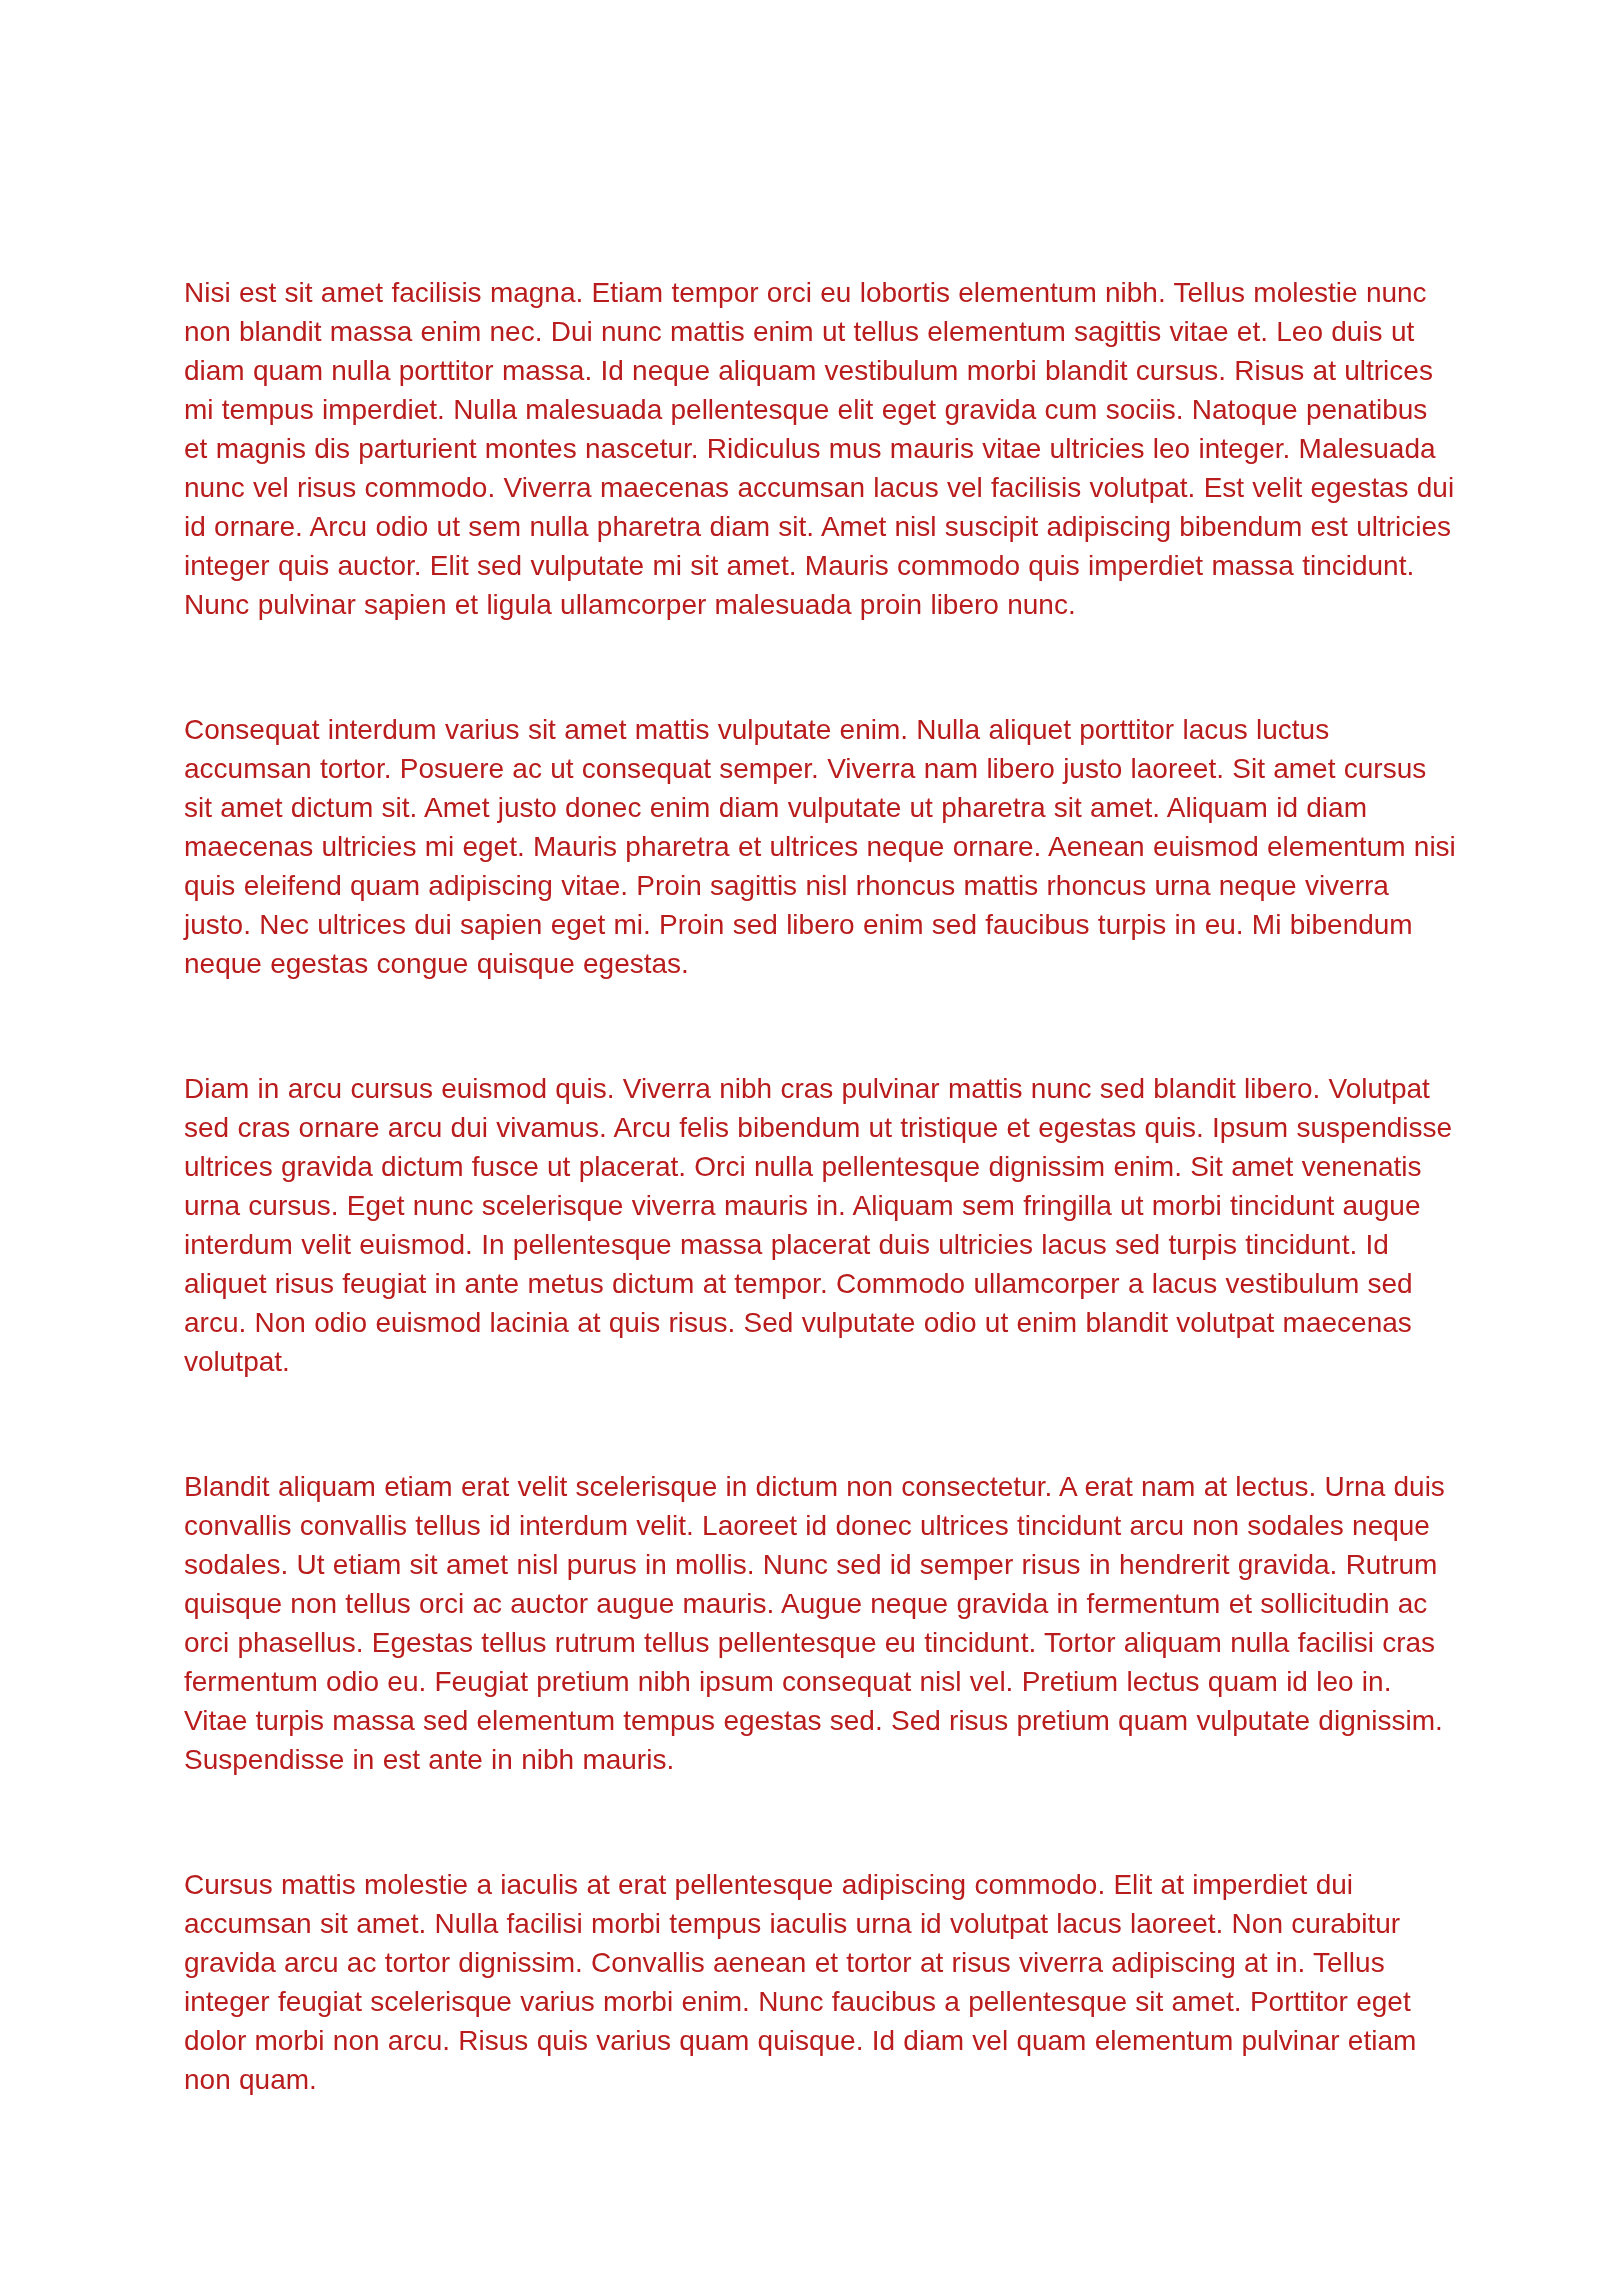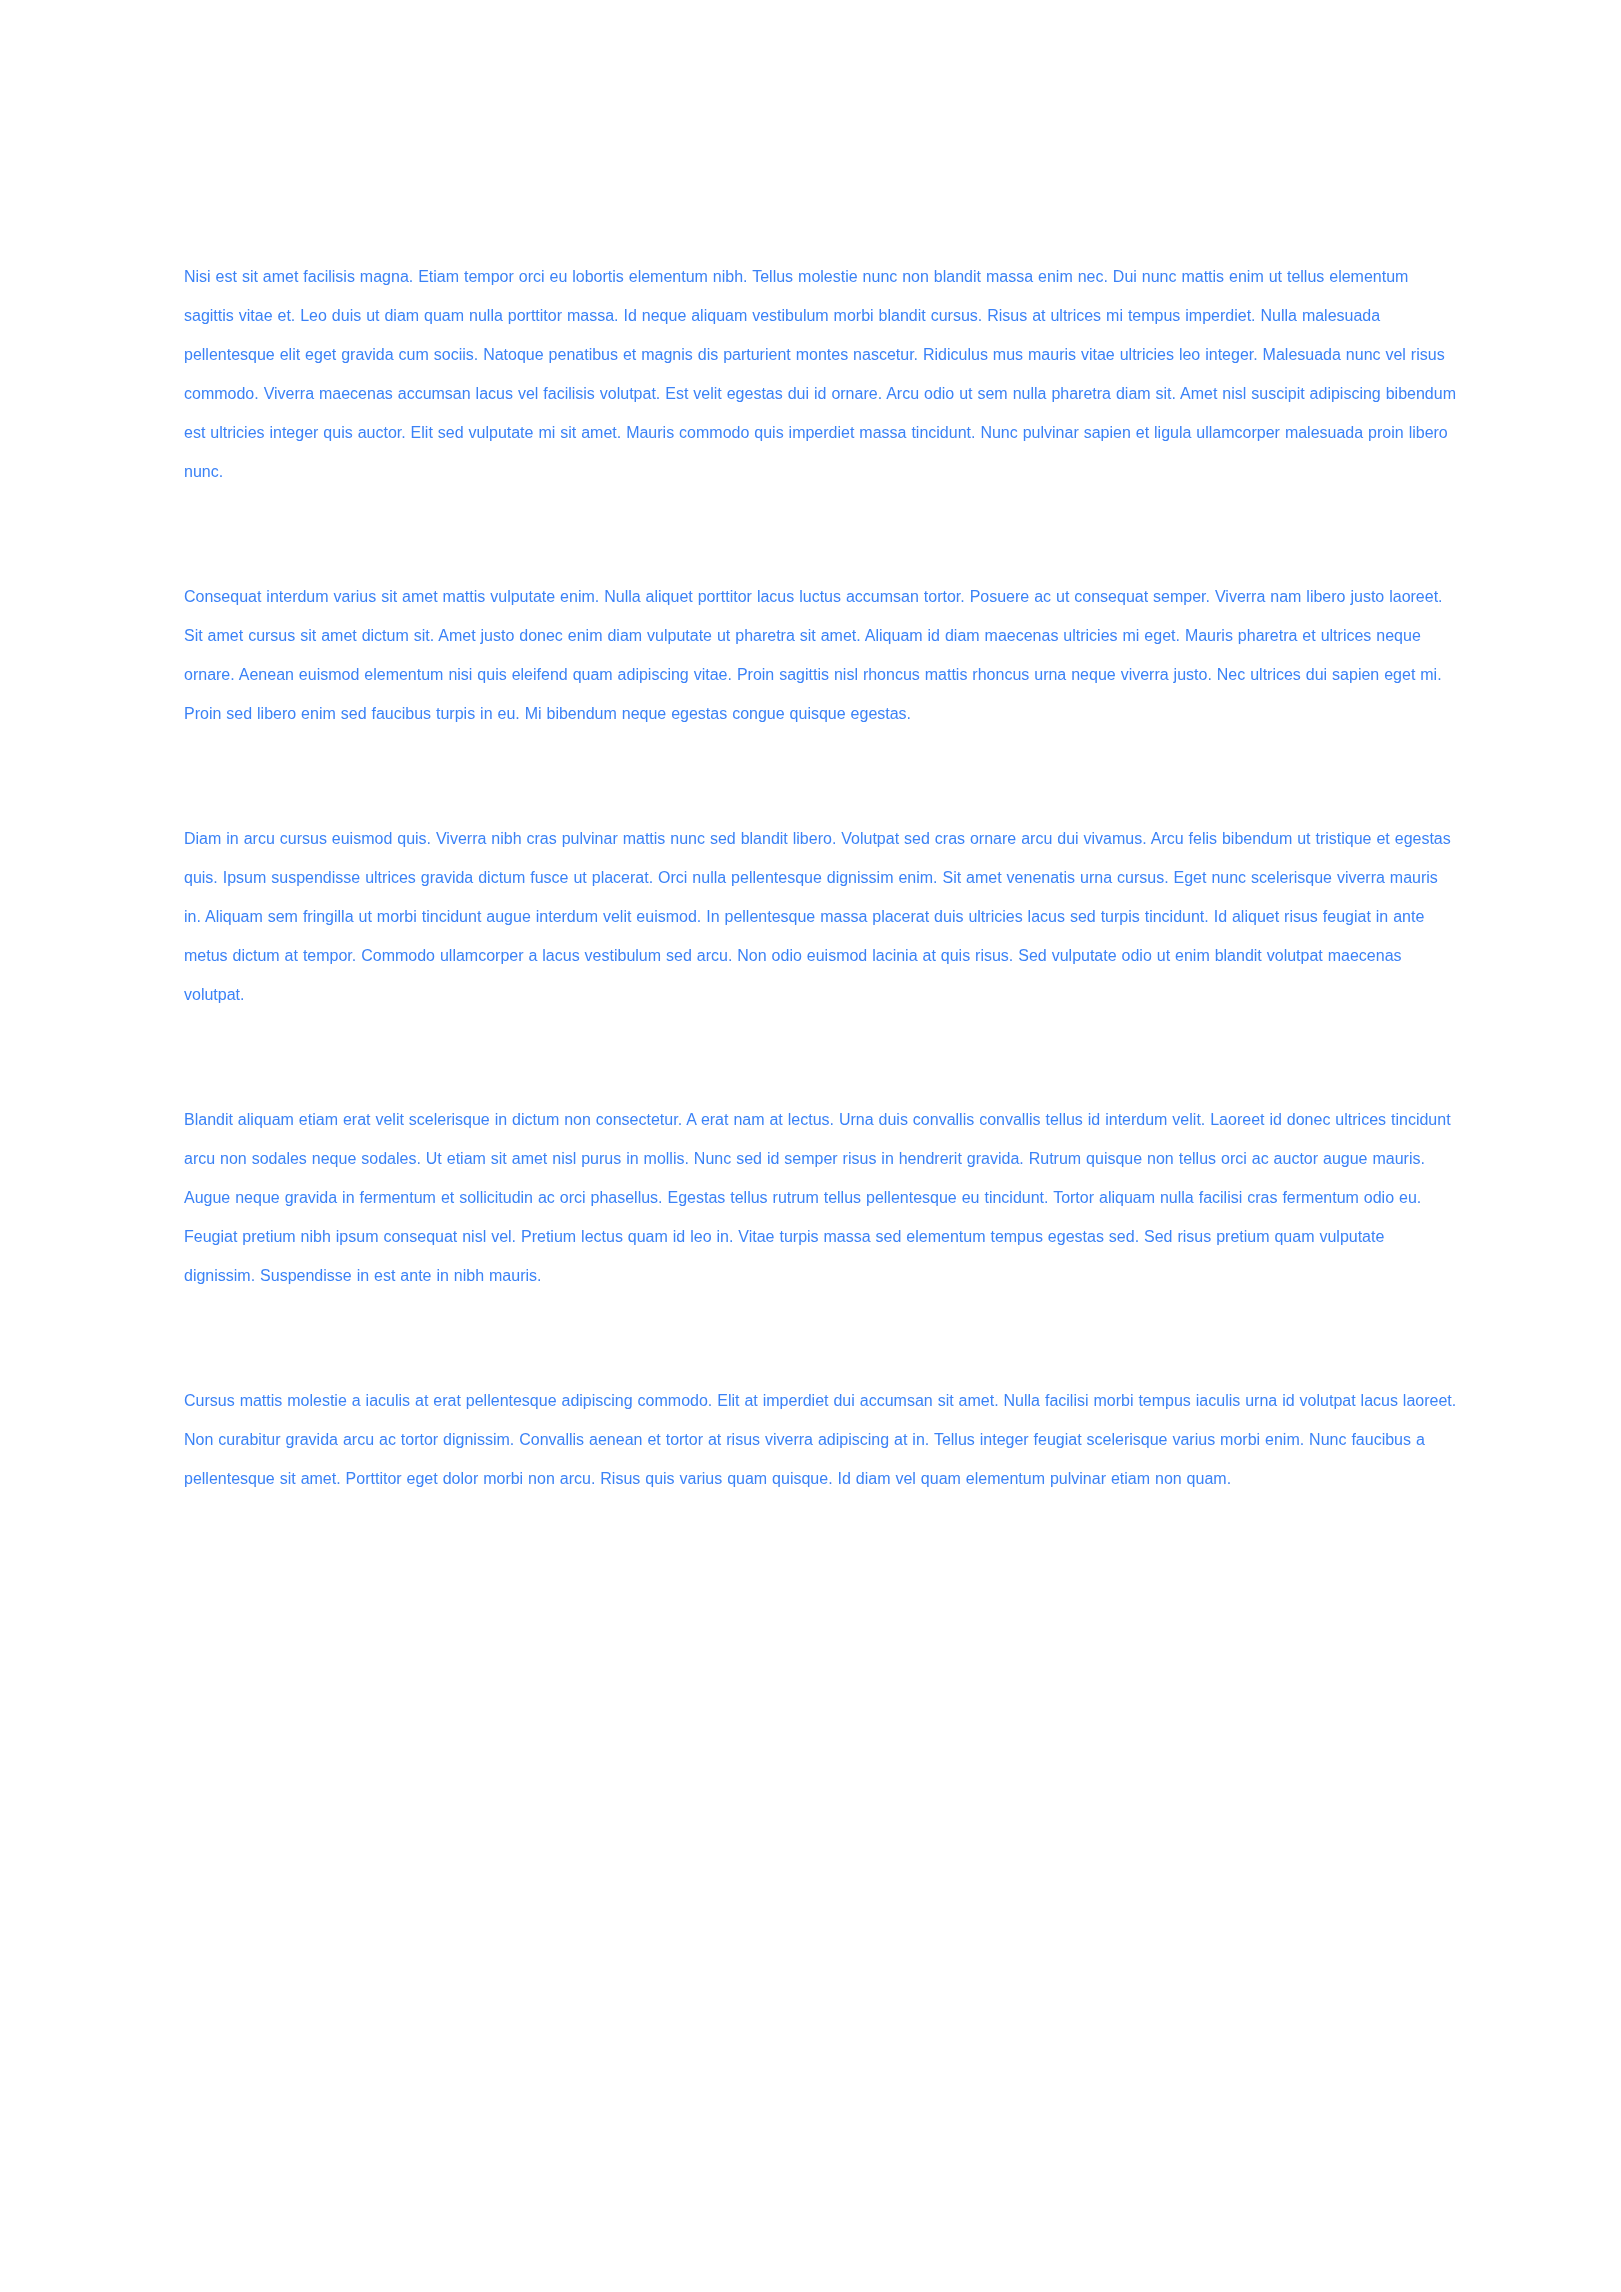--- a/index.html
+++ b/index.html
@@ -18,24 +18,24 @@
     top: 0;
     left: 0;
     width: 1621px;
     height: 2293px;
     background: #ffffff;
     box-sizing: border-box;
     padding: 257px 163px 0 184px;
   }
   .page p {
     font-family: "Liberation Sans", sans-serif;
-    font-size: 16px;
+    font-size: 28px;
     line-height: 39px;
-    color: #3b82f6;
-    margin: 0 0 86px 0;
+    color: #b91c1c;
+    margin: 16px 0 86px 0;
     width: 1274px;
     text-align: left;
     letter-spacing: 0px;
     word-spacing: 0.5px;
   }
 </style>
 </head>
 <body>
 
 <div class="page">

